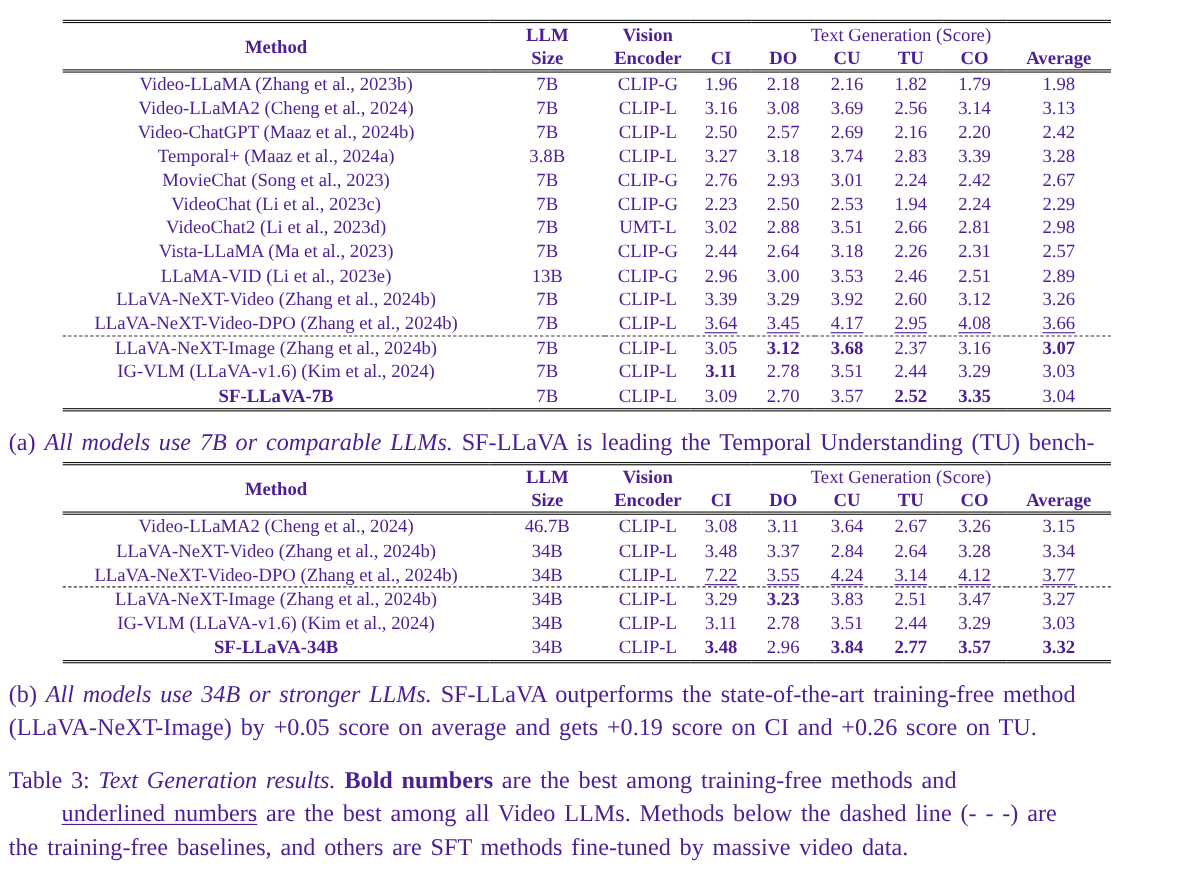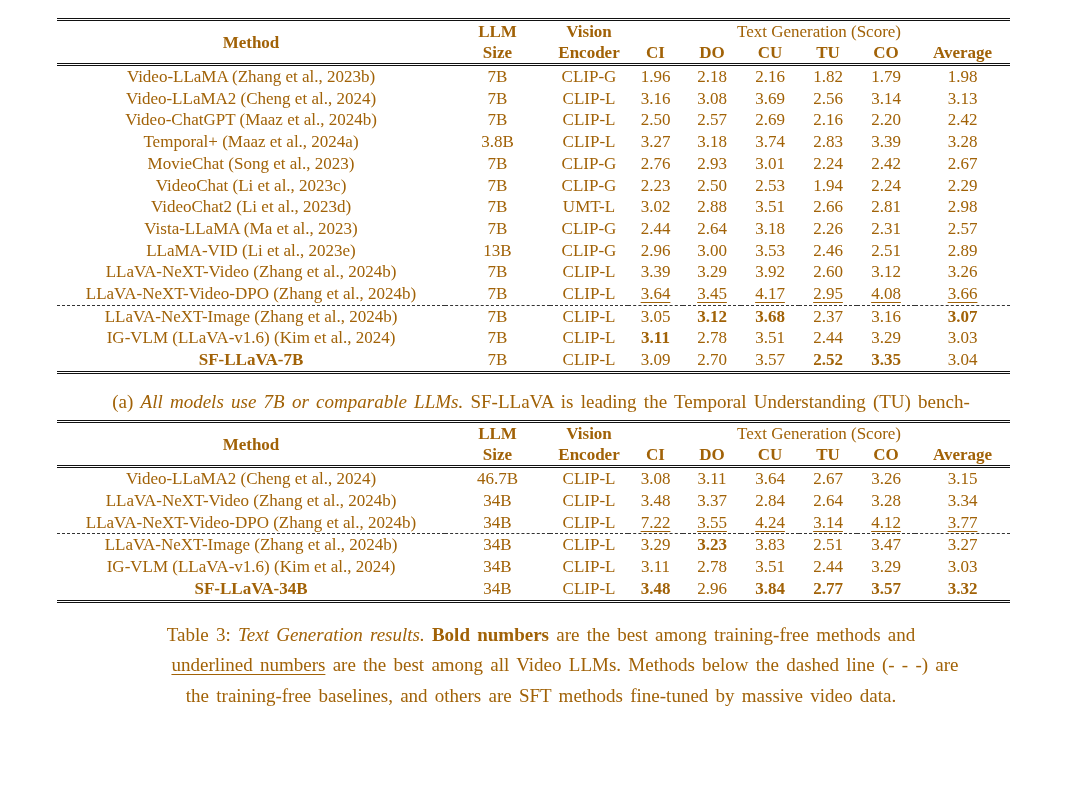--- a/index.html
+++ b/index.html
@@ -1,17 +1,17 @@
 <!DOCTYPE html>
 <html><head>
 <meta charset="utf-8">
 <style>
   html,body{margin:0;padding:0;background:#ffffff;}
   .page{
-    width:1080px;height:804px;background:#ffffff;color:#a16207;
+    width:1080px;height:804px;background:#ffffff;color:#4c1d95;
     font-family:"Liberation Serif", serif;
     overflow:hidden;position:relative;
   }
   .tablebox{margin-left:57px;width:953px;}
   .tablebox.first{padding-top:18px;}
   .tablebox.second{margin-top:3px;}
   table.results{
     width:953px;border-collapse:collapse;table-layout:fixed;
     border-top:3px double #111;border-bottom:3px double #111;
     font-size:17px;
@@ -24,22 +24,22 @@
   table.results th.spanhead{font-weight:normal;}
   table.results td{
     padding:0;margin:0;height:21.7px;line-height:21.7px;
     text-align:center;white-space:nowrap;overflow:visible;
   }
   tr.dashed td{border-top:1.8px dashed #333;}
   td.b{font-weight:bold;}
   td.u, .seg-u{text-decoration:underline;text-underline-offset:3px;text-decoration-thickness:1.3px;margin-left:48px;}
   .caption{
     margin:13px 0 0 8px;width:1066px;
-    font-size:19px;line-height:30.5px;word-spacing:2.5px;
-    text-align:center;
+    font-size:22px;line-height:30.5px;word-spacing:2.5px;
+    text-align:left;
   }
   .caption.main{margin-top:17px;}
   .seg-i{font-style:italic;}
   .seg-b{font-weight:bold;}
 </style>
 </head>
 <body>
 
 <div class="page">
 
@@ -330,16 +330,17 @@
             <td>2.96</td>
             <td class="b">3.84</td>
             <td class="b">2.77</td>
             <td class="b">3.57</td>
             <td class="b">3.32</td>
           </tr>
         </tbody>
     </table>
   </div>
 
+  <p class="caption"><span>(b) </span><span class="seg-i">All models use 34B or stronger LLMs.</span><span> SF-LLaVA outperforms the state-of-the-art training-free method</span><br><span>(LLaVA-NeXT-Image) by +0.05 score on average and gets +0.19 score on CI and +0.26 score on TU.</span></p>
 
   <p class="caption main"><span>Table 3: </span><span class="seg-i">Text Generation results.</span><span> </span><span class="seg-b">Bold numbers</span><span> are the best among training-free methods and</span><br><span class="seg-u">underlined numbers</span><span> are the best among all Video LLMs. Methods below the dashed line (- - -) are</span><br><span>the training-free baselines, and others are SFT methods fine-tuned by massive video data.</span></p>
 
 </div>
 
 </body></html>

